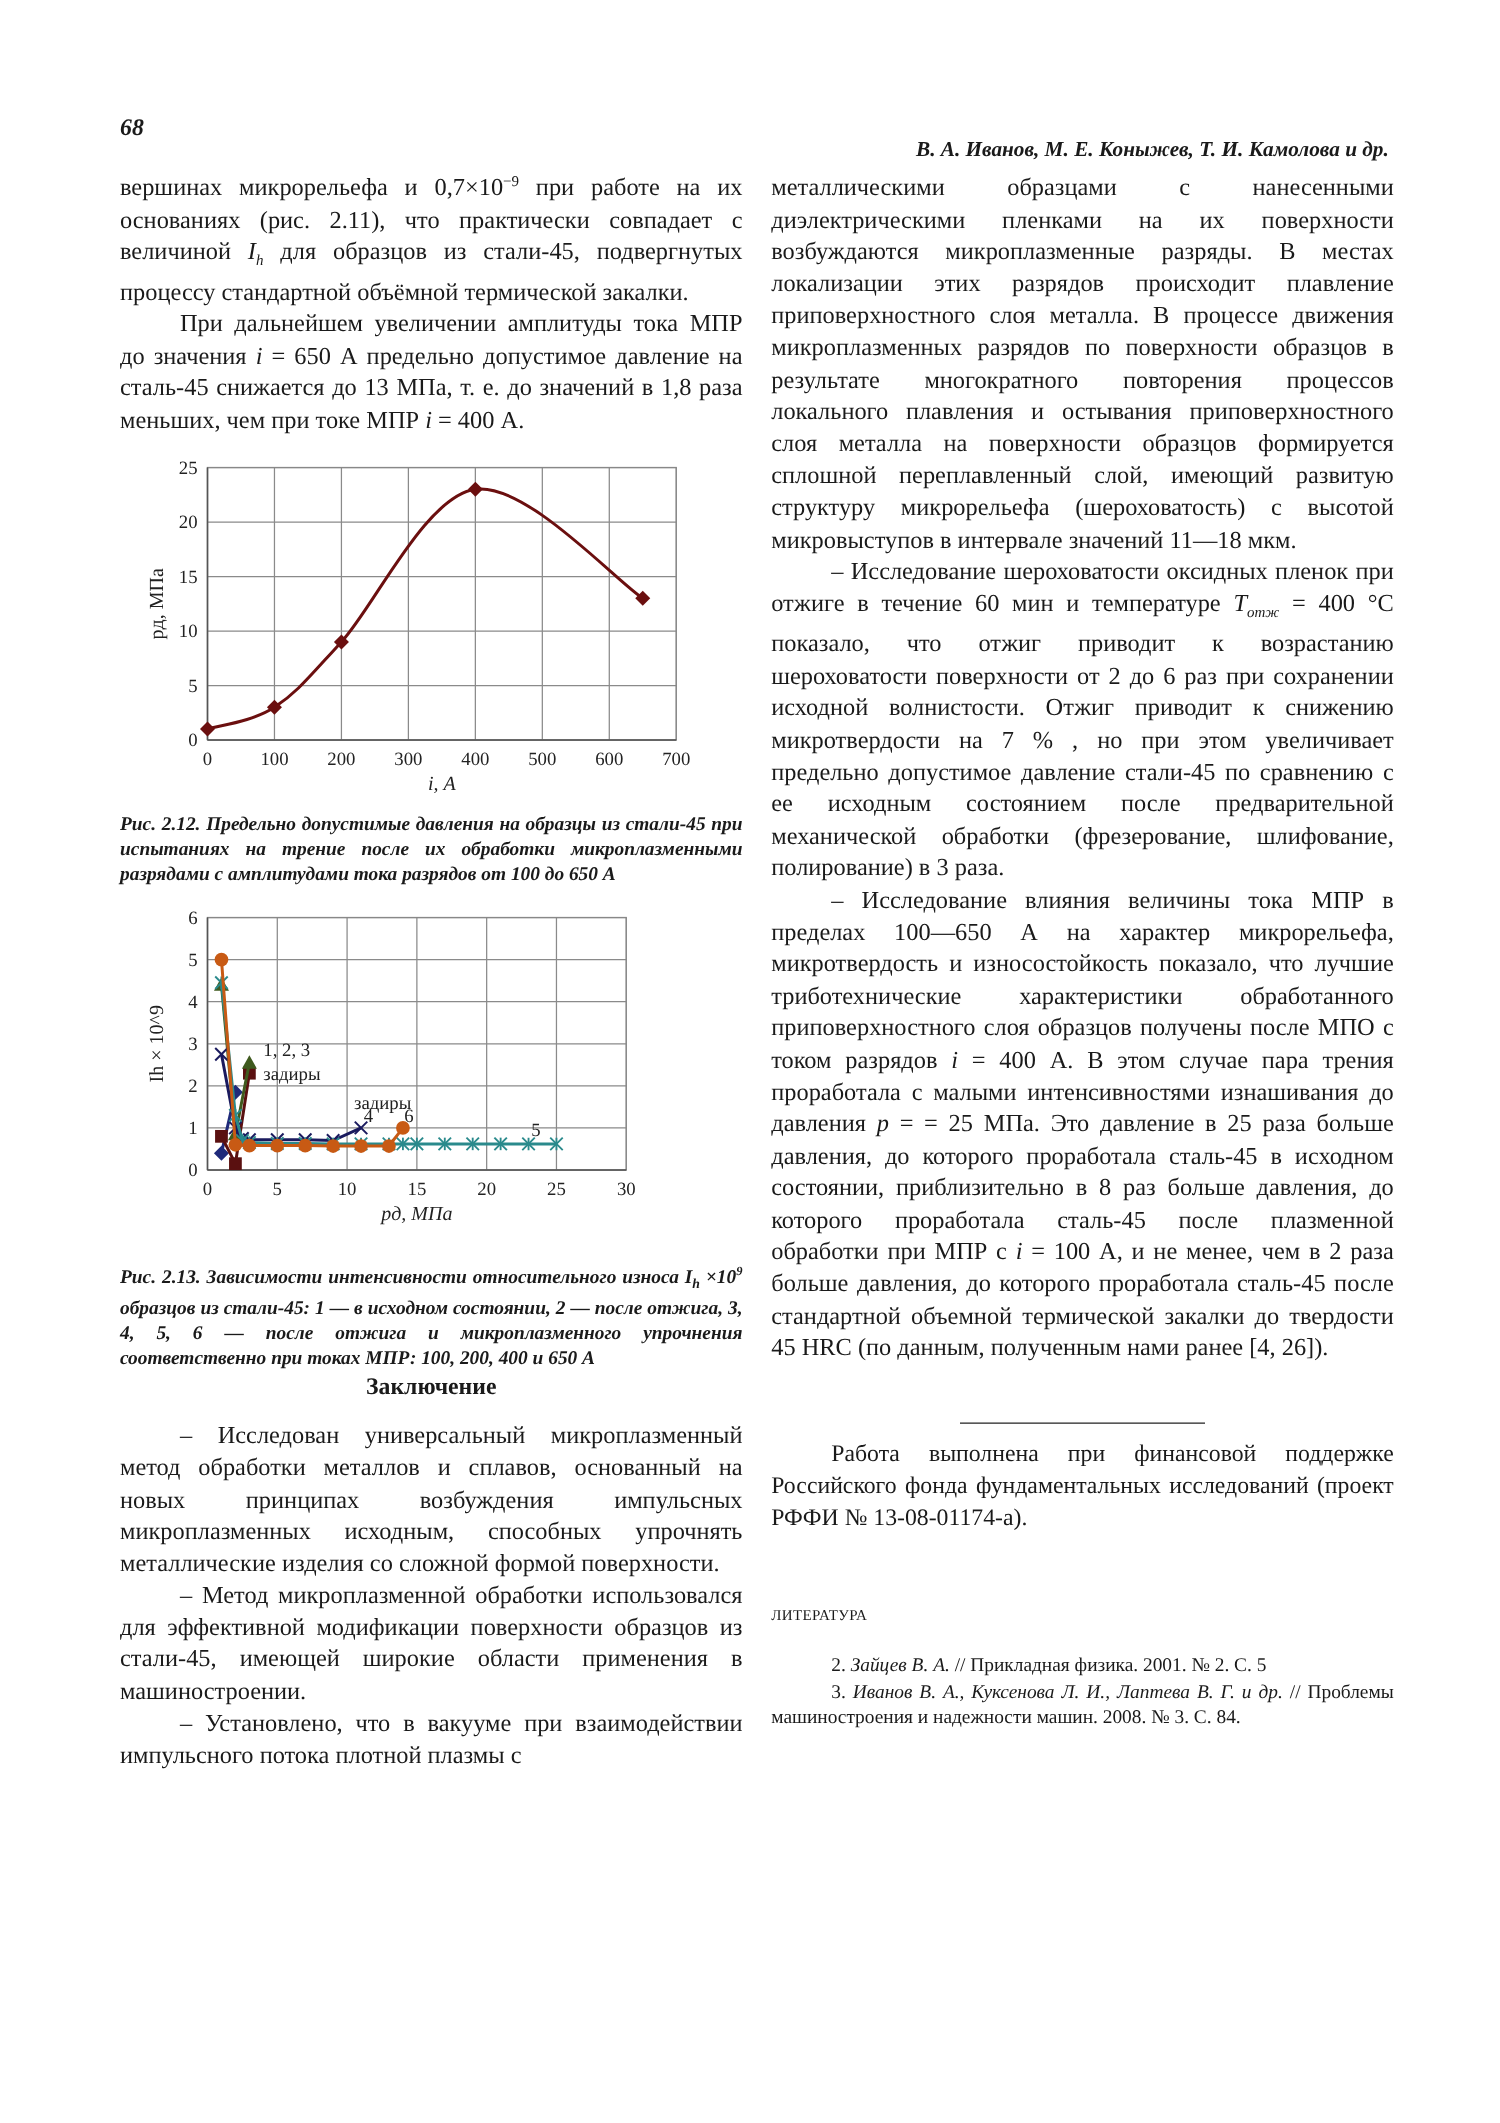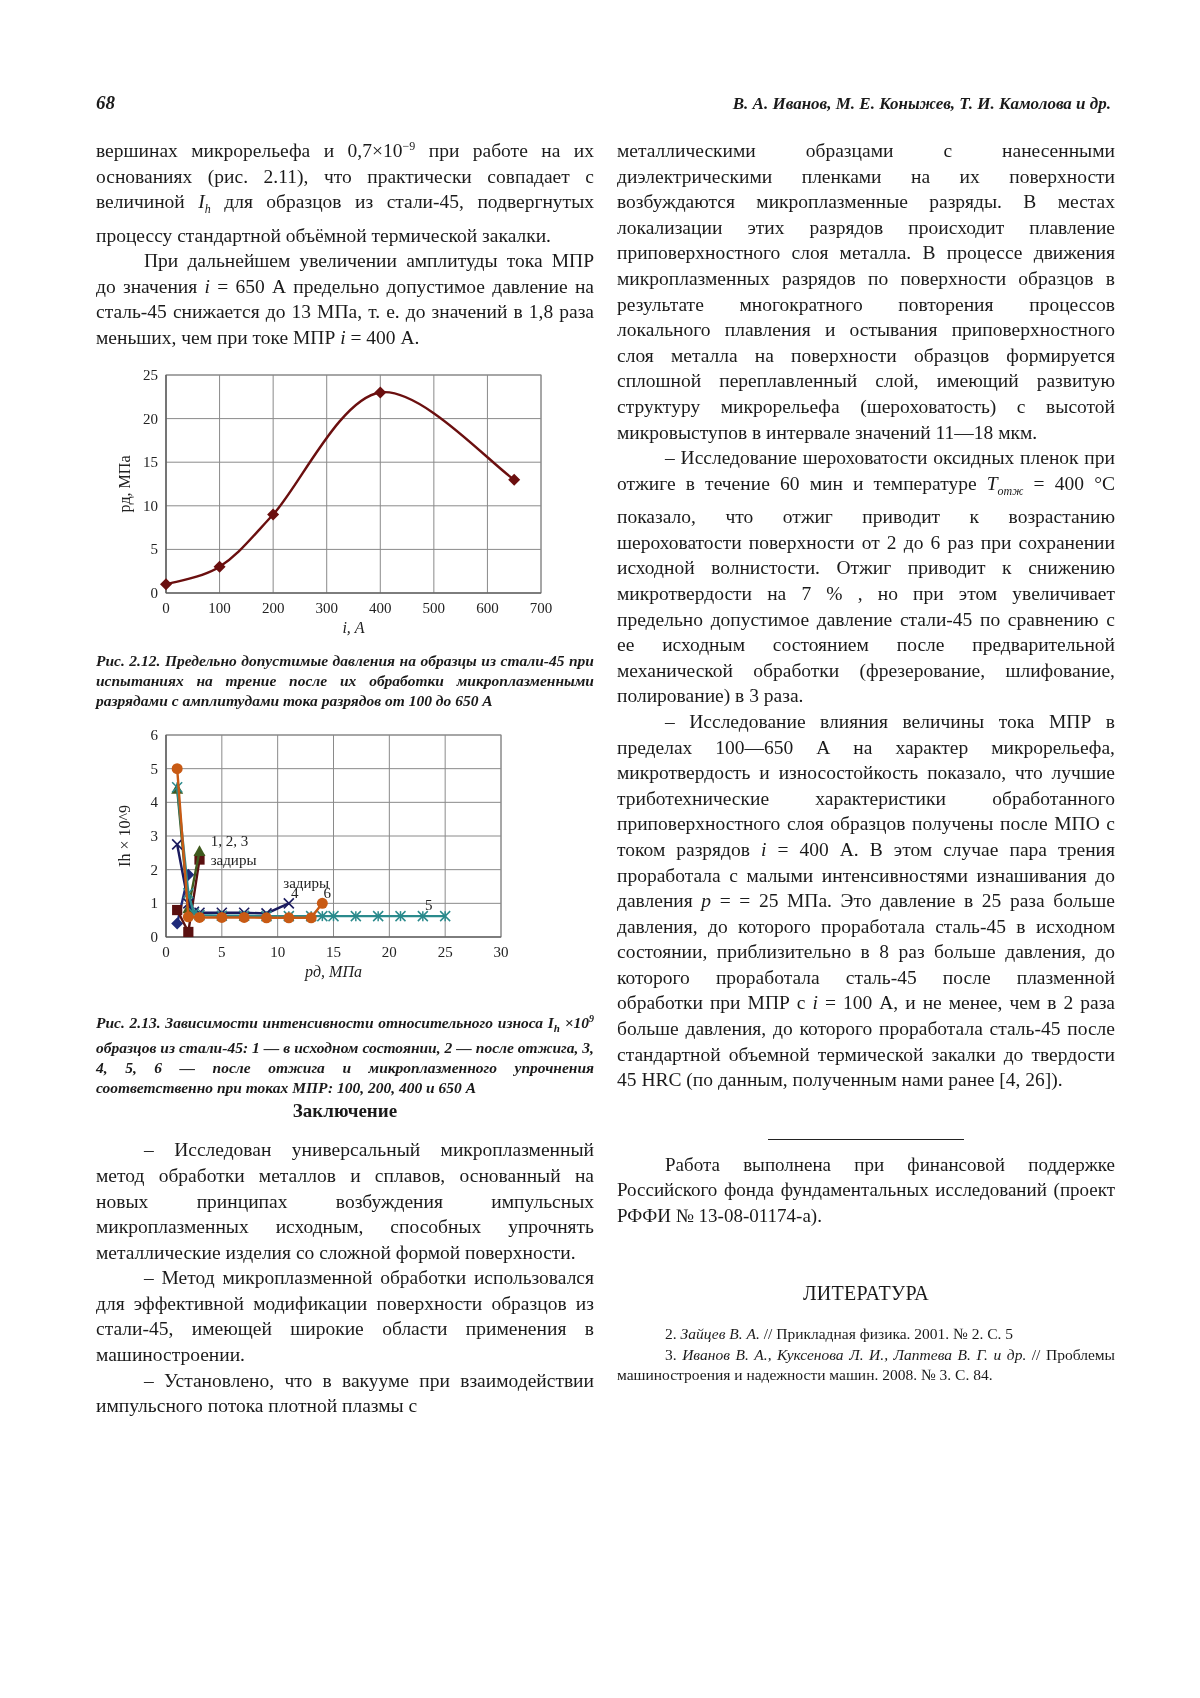--- a/index.html
+++ b/index.html
@@ -1,32 +1,32 @@
 <!DOCTYPE html>
 <html><head>
 <meta charset="utf-8">
 <style>
   html, body { margin: 0; padding: 0; background: #ffffff; }
   body { width: 1200px; height: 1698px; position: relative; font-family: "Liberation Serif", "DejaVu Serif", serif; color: #1a1a1a; overflow: hidden; }
   .header { position: absolute; top: 92px; left: 96px; width: 1015px; height: 26px; font-style: italic; font-weight: bold; font-size: 17px; }
   .header .pgnum { position: absolute; left: 0; top: 0; font-size: 19px; }
-  .header .authors { position: absolute; right: 0; top: 2px; }
+  .header .authors { position: absolute; right: 0; top: 18px; }
   .col { position: absolute; top: 138px; width: 498px; font-size: 19.5px; line-height: 25.6px; text-align: justify; }
   .col.left { left: 96px; }
   .col.right { left: 617px; }
   .col p { margin: 0; }
   .col p.ind { text-indent: 48px; }
   .col p.dash { text-indent: 48px; }
   .fig { position: relative; width: 498px; }
   .fig svg { display: block; }
   .caption { font-style: italic; font-weight: bold; font-size: 15.5px; line-height: 20px; text-align: justify; }
   .section-title { text-align: center; font-weight: bold; font-size: 19px; margin: 0; }
   .rule { width: 196px; height: 1px; background: #222; margin: 0 auto; }
   .funding { font-size: 19px; line-height: 25.6px; text-indent: 48px; text-align: justify; }
-  .lit-title { text-align: center; font-size: 20px; letter-spacing: 0.3px; }
+  .lit-title { text-align: left; font-size: 12px; letter-spacing: 0.3px; }
   .ref { font-size: 15.5px; line-height: 20.5px; text-indent: 48px; text-align: justify; }
   .ref i { font-style: italic; }
   sup { font-size: 12px; line-height: 0; }
   .tick { font-family: "Liberation Serif", serif; font-size: 15px; fill: #222; }
   .axlab { font-family: "Liberation Serif", serif; font-size: 16px; fill: #222; }
   .ann { font-family: "Liberation Serif", serif; font-size: 15px; fill: #222; }
 </style>
 </head>
 <body>
 

